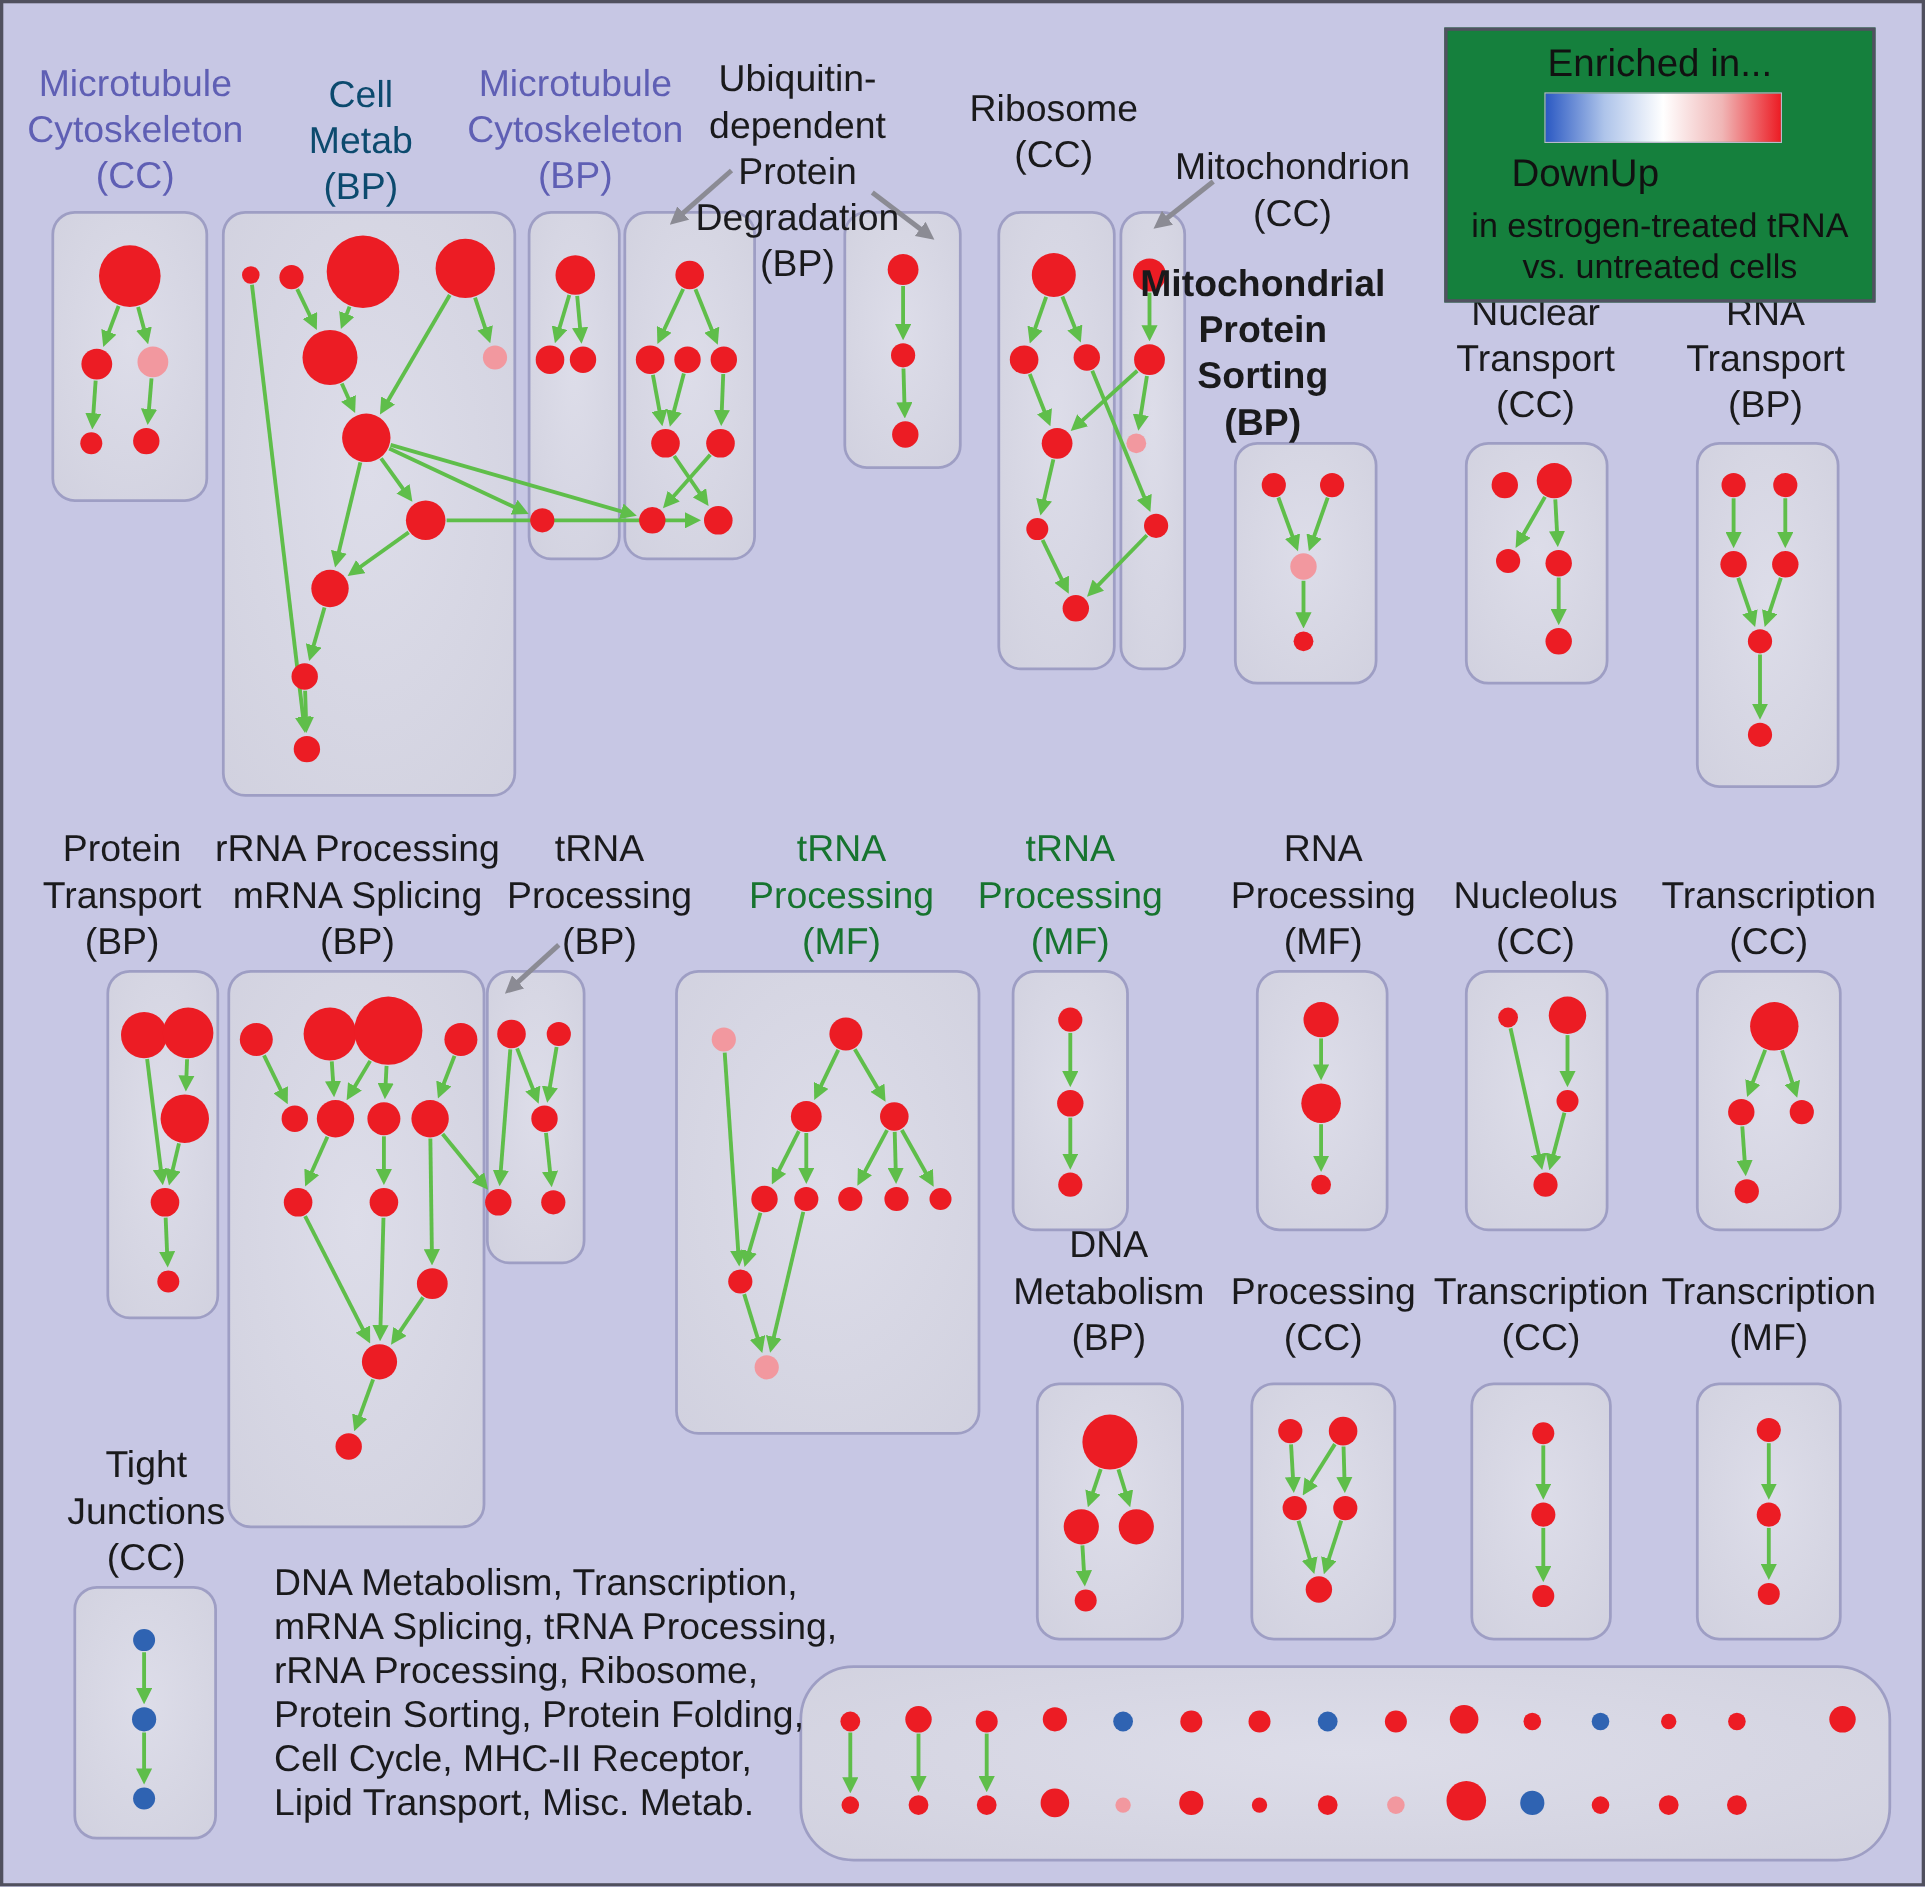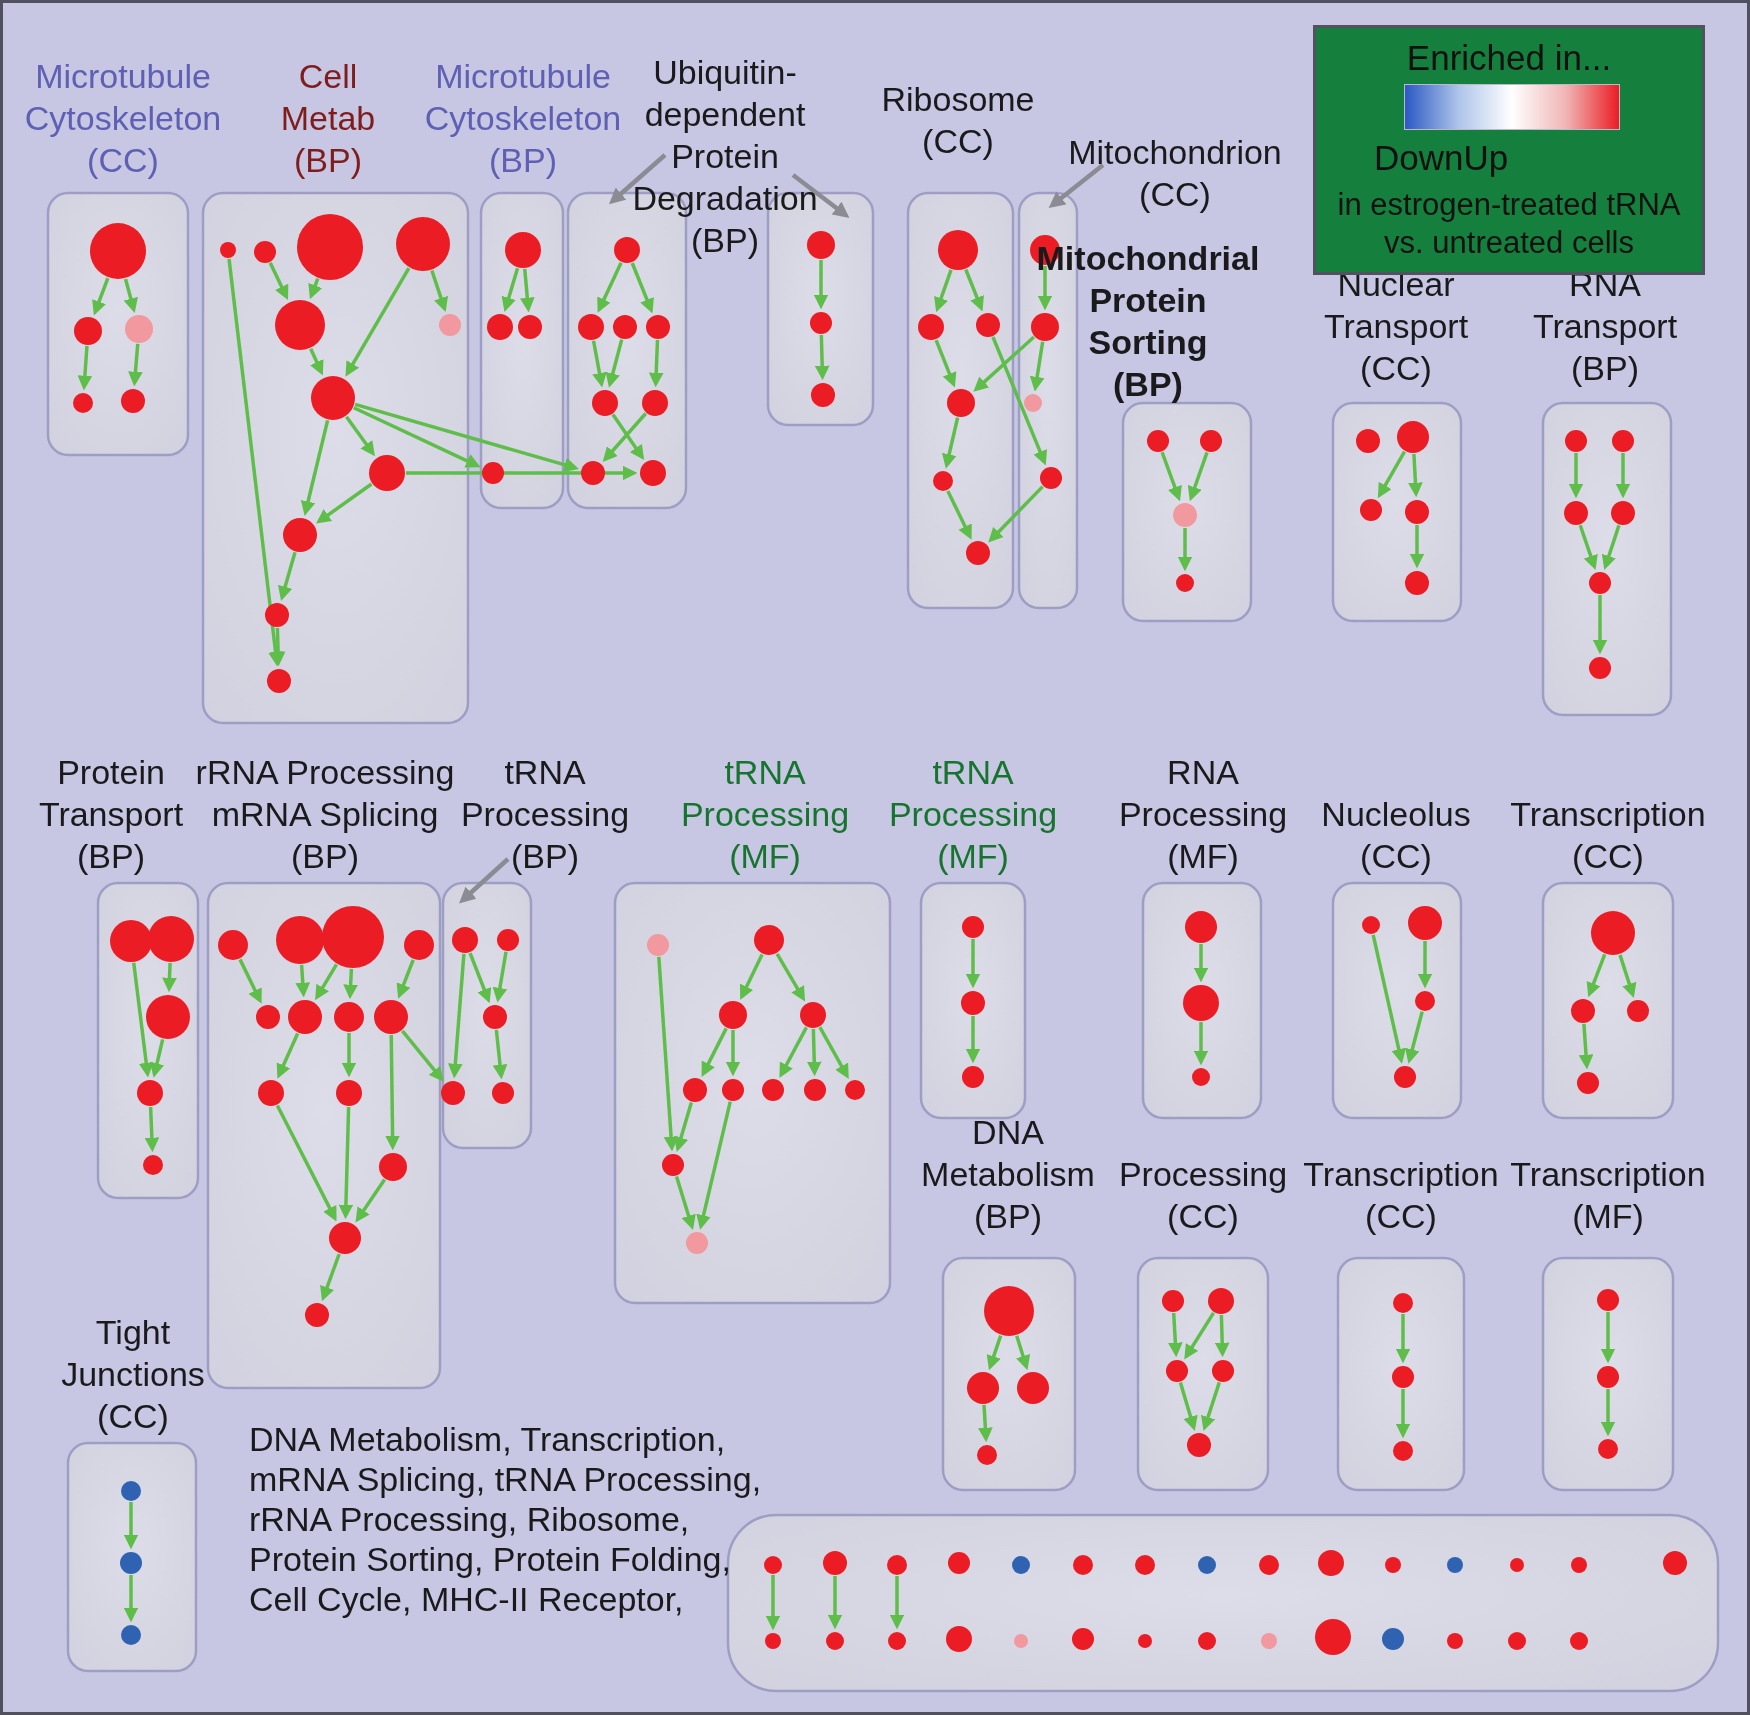--- a/index.html
+++ b/index.html
@@ -341,21 +341,21 @@
         <line x1="505" y1="856" x2="462" y2="895" stroke="#8b8b94" stroke-width="4.5" marker-end="url(#ahg)"></line>
       </g>
   </svg>
 
   <div id="labels">
       <div class="glabel" style="left: 120px; top: 52px; color: rgb(95, 95, 180);">
         <div>Microtubule</div>
         <div>Cytoskeleton</div>
         <div>(CC)</div>
       </div>
-      <div class="glabel" style="left: 325px; top: 52px; color: #7f1d1d; text-align: center;">
+      <div class="glabel" style="left: 325px; top: 62px; color: #0c4a6e; text-align: center;">
         <div>Cell</div>
         <div>Metab</div>
         <div>(BP)</div>
       </div>
       <div class="glabel" style="left: 520px; top: 52px; color: rgb(95, 95, 180);">
         <div>Microtubule</div>
         <div>Cytoskeleton</div>
         <div>(BP)</div>
       </div>
       <div class="glabel" style="left: 722px; top: 48px; color: rgb(26, 26, 28);">
@@ -450,20 +450,21 @@
         <div>(CC)</div>
       </div>
     </div>
 
   <div class="misc-text" id="miscText" style="left: 246px; top: 1416px;">
       <div>DNA Metabolism, Transcription,</div>
       <div>mRNA Splicing, tRNA Processing,</div>
       <div>rRNA Processing, Ribosome,</div>
       <div>Protein Sorting, Protein Folding,</div>
       <div>Cell Cycle, MHC-II Receptor,</div>
+      <div>Lipid Transport, Misc. Metab.</div>
     </div>
 
   <div class="legend">
     <div class="legend-title">Enriched in...</div>
     <div class="legend-gradient" id="legendGrad" style="background: linear-gradient(90deg, rgb(43, 89, 195), rgb(174, 196, 234), rgb(255, 255, 255), rgb(240, 182, 182), rgb(236, 28, 36));"></div>
     <div class="legend-downup">
       <span>Down</span>
       <span>Up</span>
     </div>
     <div class="legend-line l1">in estrogen-treated tRNA</div>

